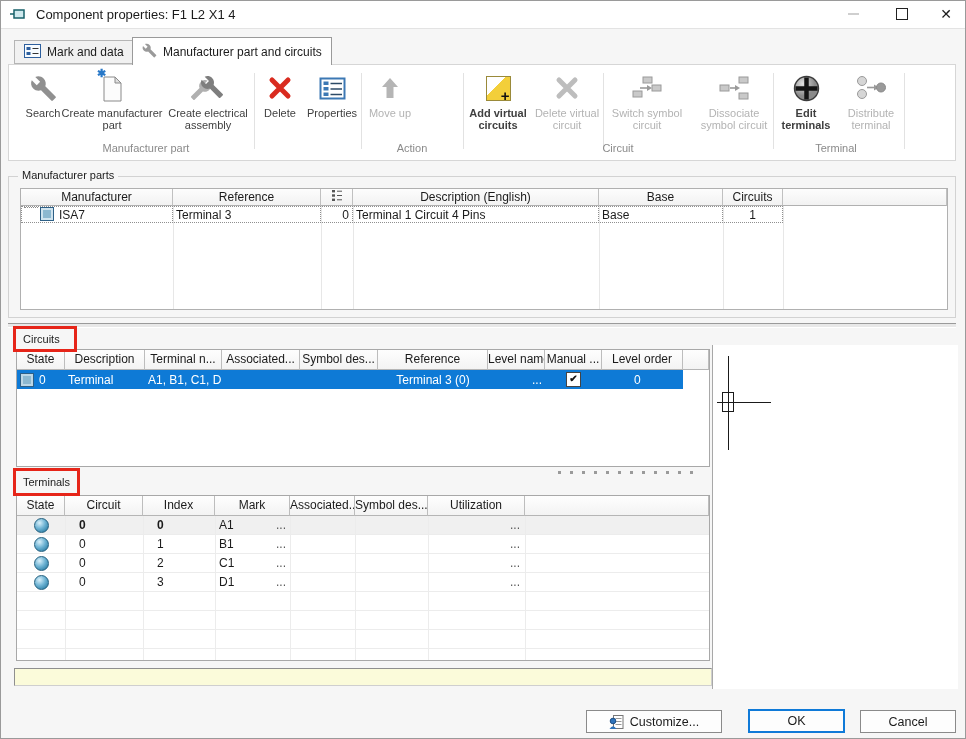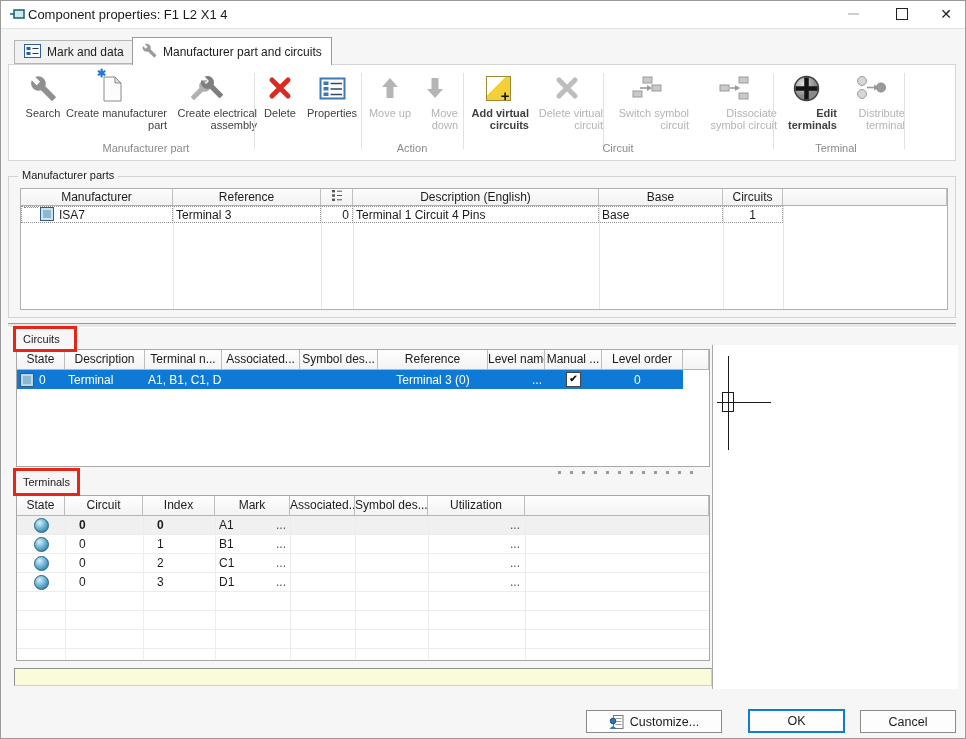--- a/index.html
+++ b/index.html
@@ -2,39 +2,39 @@
 <html><head>
 <meta charset="utf-8">
 <style>
   html,body{margin:0;padding:0}
   body{width:966px;height:739px;position:relative;background:#f6f6f6;
        font-family:"Liberation Sans",sans-serif;font-size:12px;color:#1b1b1b;overflow:hidden}
   .window-frame{position:absolute;inset:0;border:1px solid #9a9a9a;pointer-events:none;z-index:50}
 
   
   .titlebar{position:absolute;left:0;top:0;width:966px;height:28px;background:#fff;border-bottom:1px solid #e3e3e3;display:flex;align-items:center}
-  .titlebar .title{font-size:13px;margin-left:0}
+  .titlebar .title{font-size:13px;margin-left:8px}
   .app-icon{margin-left:10px;display:inline-flex}
   .win-btn{position:absolute;top:0;height:27px;display:flex;align-items:center;justify-content:center;cursor:default}
   .win-btn.min{left:838px;width:30px}
   .win-btn.max{left:886px;width:32px}
   .win-btn.close{left:930px;width:32px;font-size:14px}
   .dash{width:11px;height:2px;background:#cfcfcf}
   .boxico{width:10px;height:10px;border:1.5px solid #222}
 
   
   .tab{position:absolute;display:flex;align-items:center;gap:6px;padding:0 9px;box-sizing:border-box;cursor:default}
   .tab-inactive{left:14px;top:40px;height:24px;background:#f1f1f1;border:1px solid #b5b5b5;z-index:1}
   .tab-active{left:132px;top:37px;height:28px;background:#fff;border:1px solid #9a9a9a;border-bottom:none;z-index:3}
 
   
   .toolbar{position:absolute;left:8px;top:64px;width:948px;height:97px;background:#fff;border:1px solid #d6d6d6;box-sizing:border-box;z-index:2}
   .tb-btn{position:absolute;top:6px;height:64px;display:flex;flex-direction:column;align-items:center;cursor:default}
   .tb-ico{height:34px;display:flex;align-items:center;justify-content:center}
-  .tb-lbl{font-size:11px;line-height:12px;text-align:right;color:#3f3f3f;margin-top:2px}
+  .tb-lbl{font-size:11px;line-height:12px;text-align:center;color:#3f3f3f;margin-top:2px}
   .tb-btn.disabled .tb-lbl{color:#b3b3b3}
   .tb-sep{position:absolute;top:8px;height:76px;width:1px;background:#e2e2e2}
   .tb-group-lbl{position:absolute;top:77px;height:14px;font-size:11px;color:#8a8a8a;text-align:center}
   .avc-ico{width:25px;height:25px;box-sizing:border-box;border:1px solid #9a8a3a;position:relative;
            background:linear-gradient(135deg,#ffffff 0 40%,#f3cf3a 40%)}
   .avc-plus{position:absolute;right:0px;bottom:-4px;font-size:15px;font-weight:bold;color:#111}
   .star{color:#2878c8;font-size:11px;font-weight:bold;position:absolute;left:-3px;top:-4px}
 
   
   .mfr-box{position:absolute;left:8px;top:176px;width:948px;height:142px;border:1px solid #d2d2d2;box-sizing:border-box}
@@ -216,28 +216,20 @@
 
   <div class="tb-btn disabled" style="left:359px;width:44px">
     <span class="tb-ico">
       <svg width="22" height="26">
           <path d="M11 3 L19 12 H14.5 V23 H7.5 V12 H3 Z" fill="#b5b5b5"></path>
         </svg>
     </span>
     <span class="tb-lbl">Move up</span>
   </div>
 
-  <div class="tb-btn disabled" style="left:403px;width:46px">
-    <span class="tb-ico">
-      <svg width="22" height="26">
-          <path d="M11 23 L3 14 H7.5 V3 H14.5 V14 H19 Z" fill="#b5b5b5"></path>
-        </svg>
-    </span>
-    <span class="tb-lbl">Move down</span>
-  </div>
 
   <div class="tb-sep" style="left:454px"></div>
 
   <div class="tb-btn" style="left:458px;width:62px">
     <span class="tb-ico">
       <span class="avc-ico">
           <span class="avc-plus">+</span>
         </span>
     </span>
     <span class="tb-lbl" style="font-weight:bold">Add virtual circuits</span>

